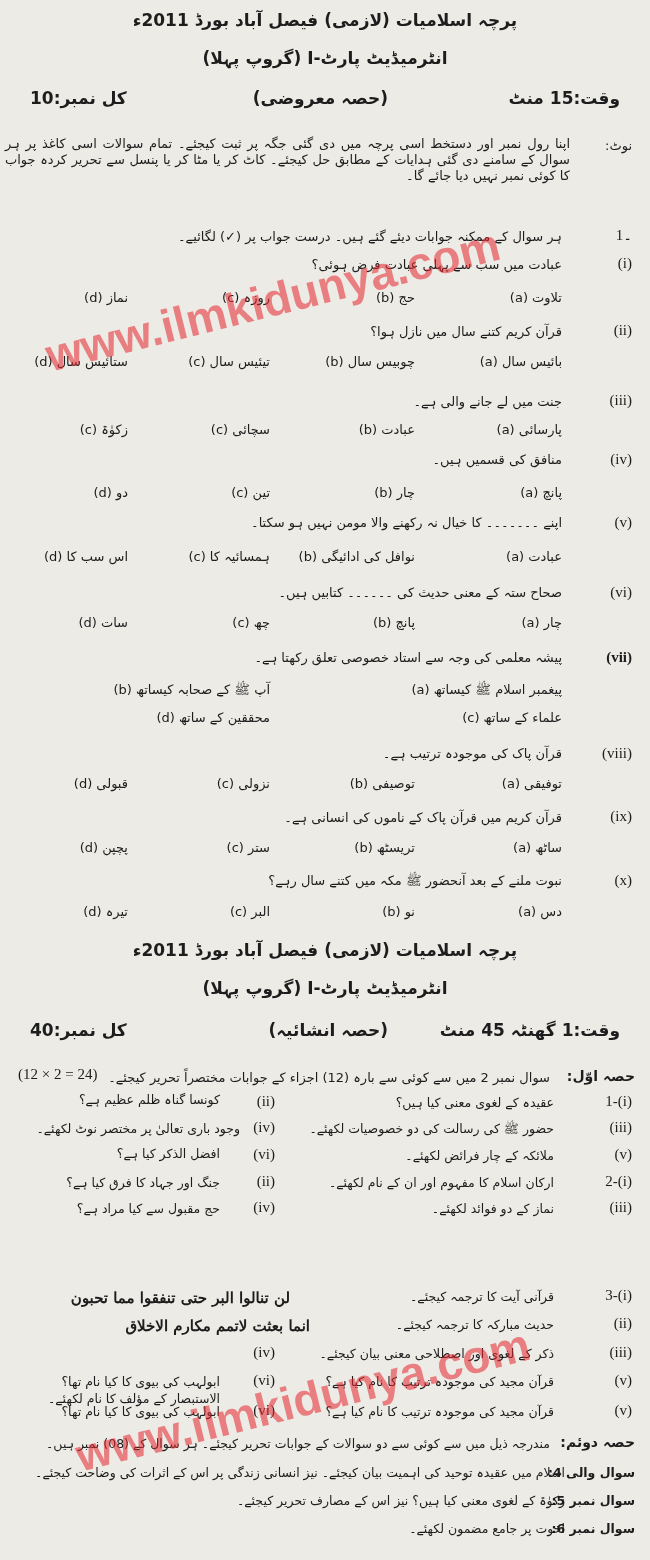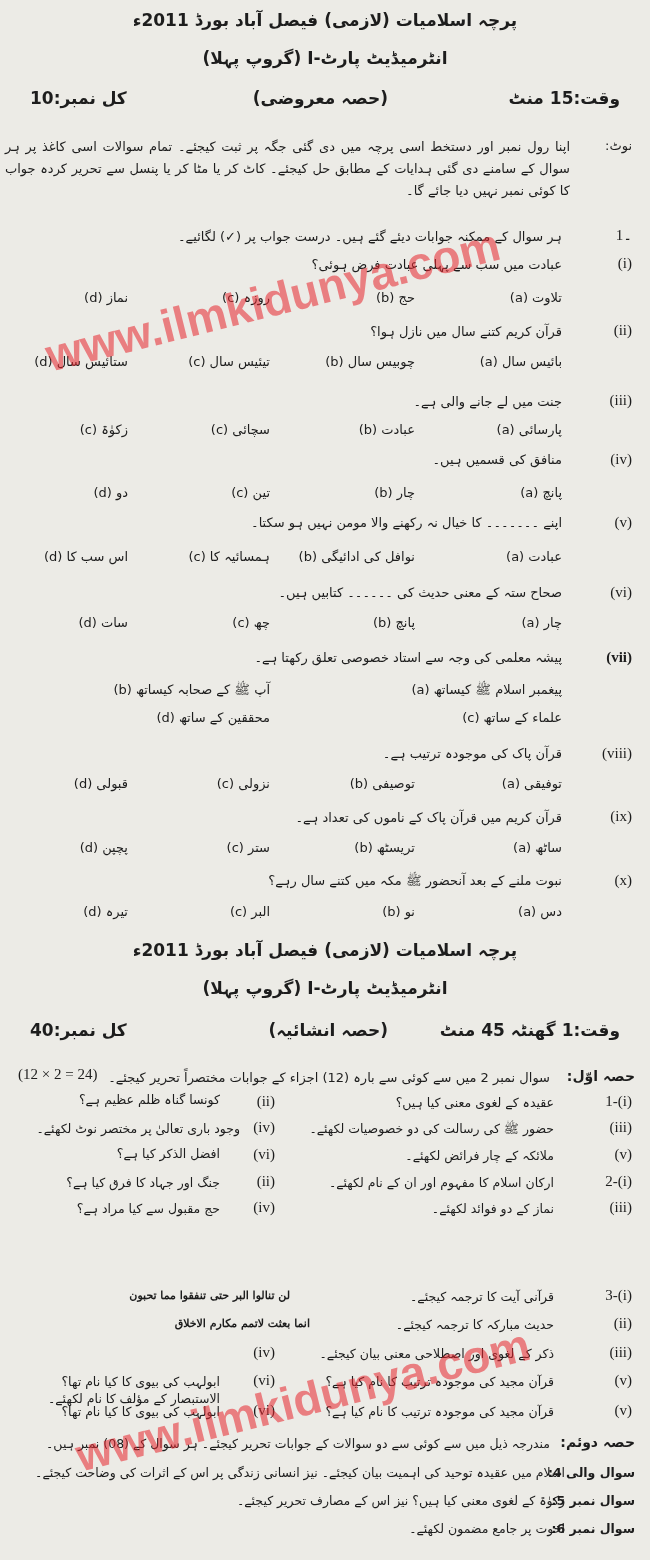--- a/index.html
+++ b/index.html
@@ -9,27 +9,27 @@
     font-family: "DejaVu Sans", sans-serif;
     color: #1d1d1d;
   }
   .paper { position: absolute; left: 0; top: 0; width: 650px; height: 1560px; }
   .urdu { direction: rtl; unicode-bidi: plaintext; }
   .center { position: absolute; left: 0; width: 650px; text-align: center; }
   .title { font-size: 17px; font-weight: bold; }
   .meta-row { position: absolute; left: 0; width: 650px; height: 30px; }
   .meta-row span { position: absolute; font-weight: bold; font-size: 17px; }
   .note-label { position: absolute; right: 18px; font-size: 13px; }
-  .note-text { position: absolute; right: 80px; width: 565px; font-size: 13px; line-height: 22px; text-align: justify; }
+  .note-text { position: absolute; right: 80px; width: 565px; font-size: 13px; line-height: 16px; text-align: justify; }
   .qnum { position: absolute; font-family: "Liberation Serif", serif; font-size: 15px; }
   .qtext { position: absolute; font-size: 13px; white-space: nowrap; }
   .opt { position: absolute; font-size: 13px; white-space: nowrap; }
   .section-head { position: absolute; font-size: 14px; font-weight: bold; }
   .small { font-size: 12.5px; }
-  .arabic { font-family: "DejaVu Serif", serif; font-weight: bold; font-size: 11px; }
+  .arabic { font-family: "DejaVu Serif", serif; font-weight: bold; font-size: 15px; }
   .watermark {
     position: absolute; color: #e8262e; font-weight: bold; opacity: 0.55;
     font-family: "Liberation Sans", sans-serif; white-space: nowrap;
     transform-origin: left top; pointer-events: none;
   }
 </style>
 </head>
 <body>
 
 <div class="paper">
@@ -116,21 +116,21 @@
       <div class="qnum" style="right:18px; top:745px;">(viii)</div>
       <div class="qtext urdu" style="right:88px; top:746px;">قرآن پاک کی موجودہ ترتیب ہے۔</div>
       <div class="opt urdu" style="right:88px; top:776px;">(a) توفیقی</div>
       <div class="opt urdu" style="right:235px; top:776px;">(b) توصیفی</div>
       <div class="opt urdu" style="right:380px; top:776px;">(c) نزولی</div>
       <div class="opt urdu" style="right:522px; top:776px;">(d) قبولی</div>
     </div>
 
     <div>
       <div class="qnum" style="right:18px; top:808px;">(ix)</div>
-      <div class="qtext urdu" style="right:88px; top:810px;">قرآن کریم میں قرآن پاک کے ناموں کی تعداد ہے۔</div>
+      <div class="qtext urdu" style="right:88px; top:810px;">قرآن کریم میں قرآن پاک کے ناموں کی انسانی ہے۔</div>
       <div class="opt urdu" style="right:88px; top:840px;">(a) ساٹھ</div>
       <div class="opt urdu" style="right:235px; top:840px;">(b) تریسٹھ</div>
       <div class="opt urdu" style="right:380px; top:840px;">(c) ستر</div>
       <div class="opt urdu" style="right:522px; top:840px;">(d) پچپن</div>
     </div>
 
     <div>
       <div class="qnum" style="right:18px; top:872px;">(x)</div>
       <div class="qtext urdu" style="right:88px; top:873px;">نبوت ملنے کے بعد آنحضور ﷺ مکہ میں کتنے سال رہے؟</div>
       <div class="opt urdu" style="right:88px; top:904px;">(a) دس</div>

